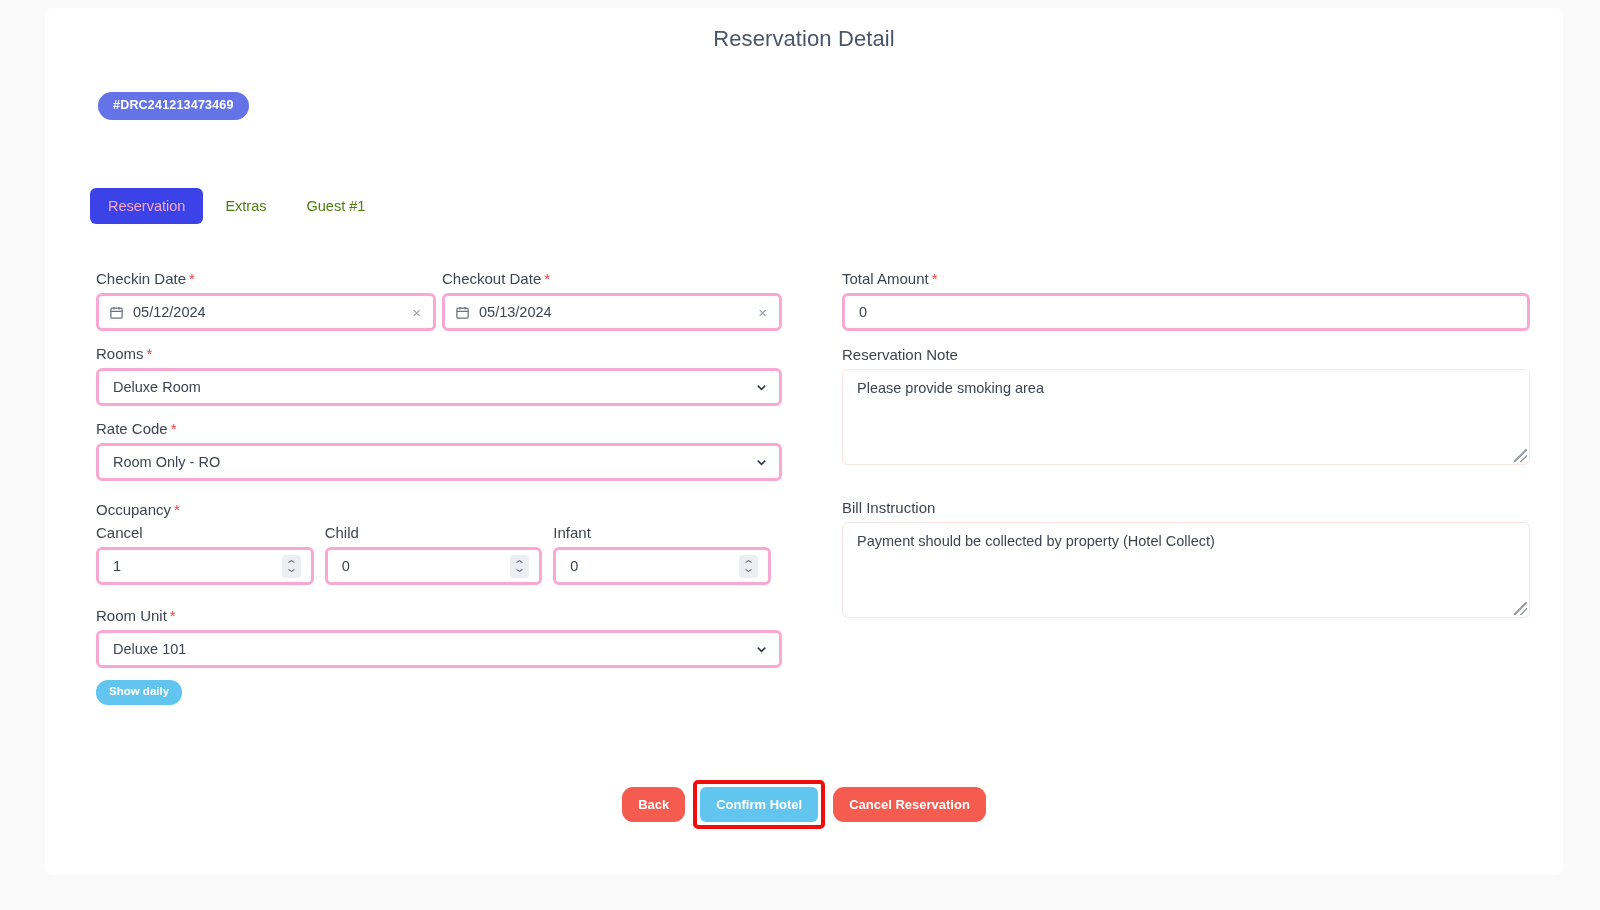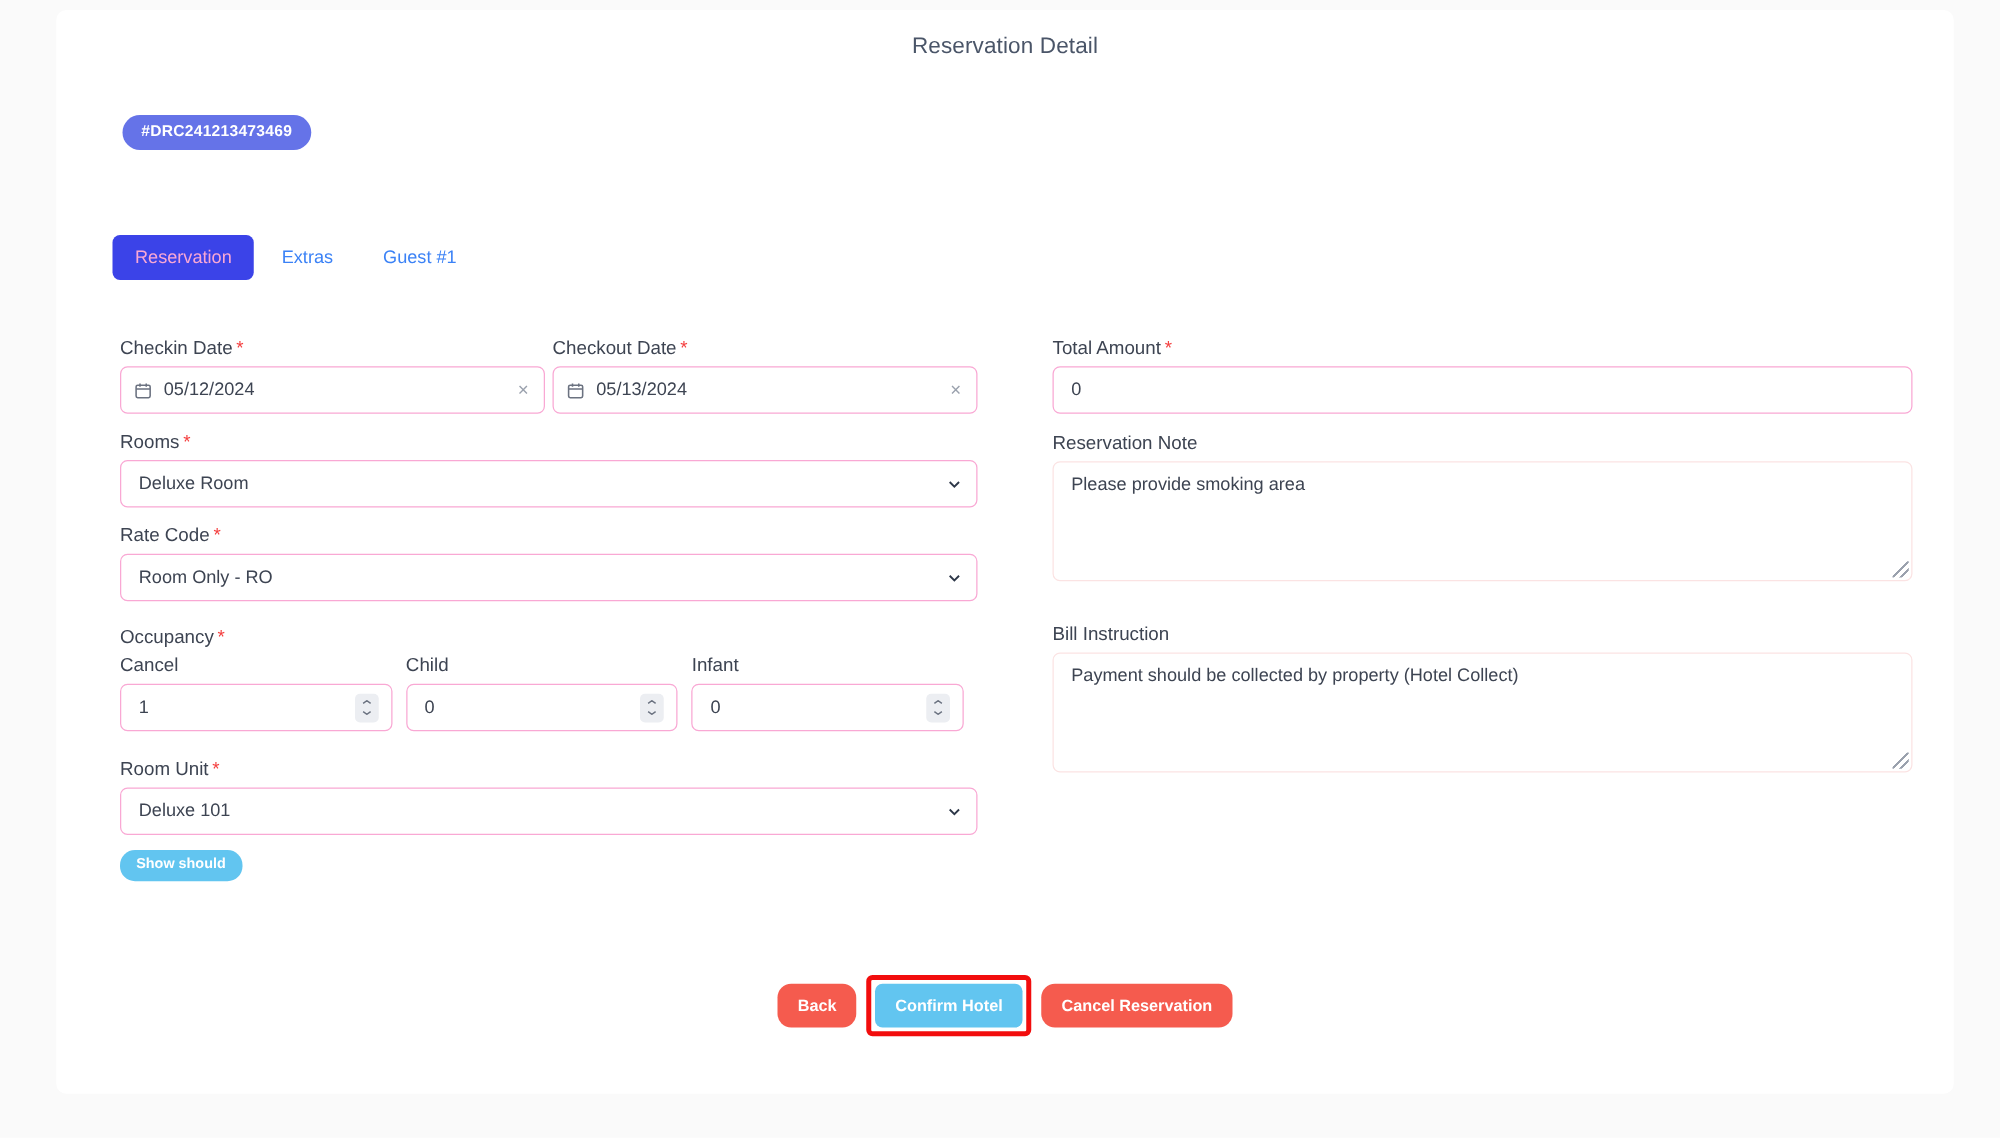--- a/index.html
+++ b/index.html
@@ -15,21 +15,21 @@
     left: 45px; top: 8px;
     width: 1518px; height: 867px;
     background: #ffffff;
     border-radius: 8px;
   }
   .page-title {
     position: absolute;
     left: 0; top: 18px;
     width: 100%;
     text-align: center;
-    font-size: 18px;
+    font-size: 22px;
     color: #4a5568;
     letter-spacing: 0.1px;
   }
   .badge {
     position: absolute;
     left: 53px; top: 84px;
     background: #6573e8;
     color: #ffffff;
     font-size: 12.5px;
     font-weight: bold;
@@ -42,21 +42,21 @@
     position: absolute;
     left: 45px; top: 180px;
     display: flex;
     align-items: center;
     gap: 4px;
   }
   .tab {
     font-size: 14.5px;
     padding: 10px 18px;
     border-radius: 6px;
-    color: #3b82f6;
+    color: #4d7c0f;
     cursor: pointer;
     white-space: nowrap;
   }
   .tab.active {
     background: #3b43e8;
     color: #f9a8d4;
   }
   .form-area {
     position: absolute;
     left: 51px; top: 262px;
@@ -70,21 +70,21 @@
     color: #3d4452;
     margin-bottom: 6px;
     display: block;
   }
   .req { color: #f43f3f; margin-left: 3px; }
 
   .ctrl {
     position: relative;
     width: 100%;
     height: 38px;
-    border: 1px solid #f9a8d4;
+    border: 3px solid #f9a8d4;
     border-radius: 6px;
     background: #ffffff;
     display: flex;
     align-items: center;
     padding: 0 10px;
     font-size: 14.5px;
     color: #3d4452;
     justify-content: flex-end;
   }
   .ctrl .val { flex: 1; overflow: hidden; white-space: nowrap; }
@@ -319,21 +319,21 @@
           <span class="val">Deluxe 101</span>
           <span class="chev">
             <svg width="15" height="15" viewBox="0 0 24 24" fill="none" stroke="currentColor" stroke-width="2.4">
                 <path d="M6 9l6 6 6-6"></path>
               </svg>
           </span>
         </div>
       </div>
 
       <div style="margin-top:12px">
-        <button class="show-daily">Show should</button>
+        <button class="show-daily">Show daily</button>
       </div>
 
     </div>
 
     <div class="col-right">
 
       <div>
         <label class="field-label">
           <span>Total Amount</span><span class="req">*</span>
         </label>

